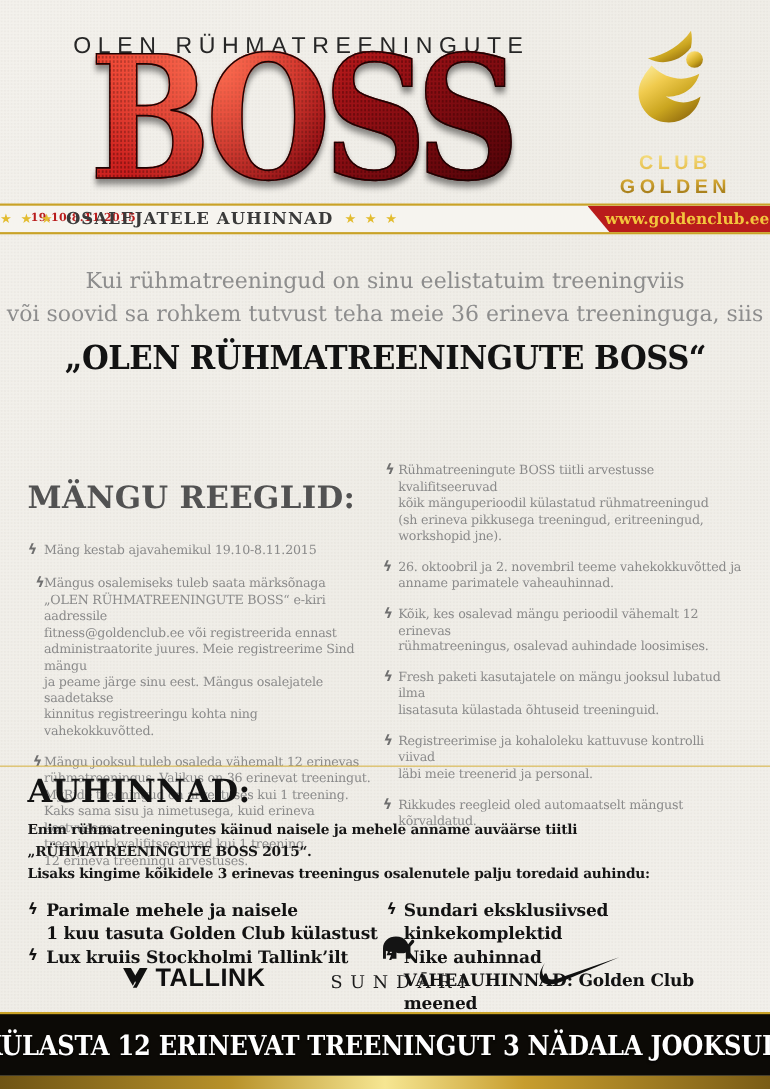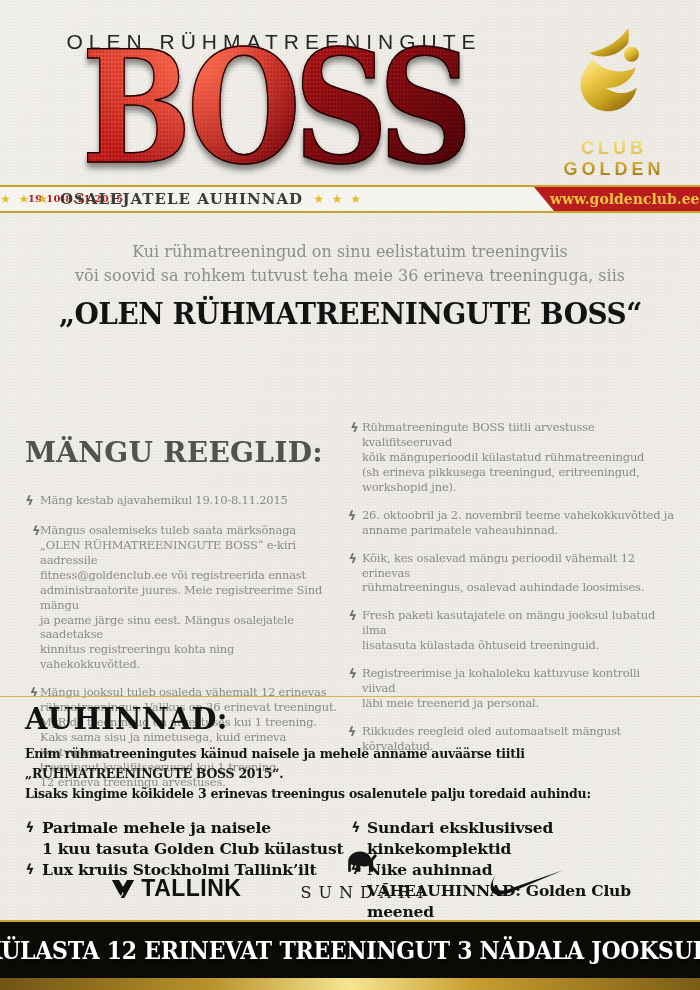--- a/index.html
+++ b/index.html
@@ -57,21 +57,21 @@
   .stars{font-family:"DejaVu Sans", sans-serif; color:#e3bc2f; font-size:12px; letter-spacing:2px; vertical-align:1px;}
   .center-label{font-weight:bold; font-size:15px; color:#3a3a3a; letter-spacing:1px; margin:0 10px;}
   .urlbox{
     position:absolute; right:0; top:0; bottom:0; width:166px; background:#b91c1c;
     clip-path:polygon(0 0, 100% 0, 100% 100%, 20px 100%);
     text-align:left; line-height:24px; cursor:pointer;
   }
   .urlbox span{font-weight:bold; font-size:14px; color:#f2c53d; padding-left:16px;}
   
   .intro{position:absolute; top:240px; left:0; width:700px; text-align:center;}
-  .intro-text{font-size:16px; color:#8d8d8d; line-height:1.5; white-space:pre-line; margin:0;}
+  .intro-text{font-size:20px; color:#8d8d8d; line-height:1.5; white-space:pre-line; margin:0;}
   .cta1{margin-top:20px; font-weight:bold; font-size:22px; color:#1b1b1b; letter-spacing:-0.3px;}
   .cta2{margin-top:8px; font-weight:bold; font-size:30px; color:#131313; letter-spacing:-0.5px;}
   .cta2 span{display:inline-block; transform:scaleX(0.93); transform-origin:50% 50%; white-space:nowrap;}
   .cta3{margin-top:7px; font-weight:bold; font-size:20px; color:#1b1b1b;}
   
   .rules{position:absolute; top:420px; left:25px; width:650px; display:flex; gap:10px;}
   .rules-col-left{width:312px; flex:0 0 312px;}
   .rules-col-right{flex:1;}
   .rules-title{
     margin:16px 0 24px 0; font-weight:bold; font-size:28px; color:#525252; letter-spacing:0.3px;

